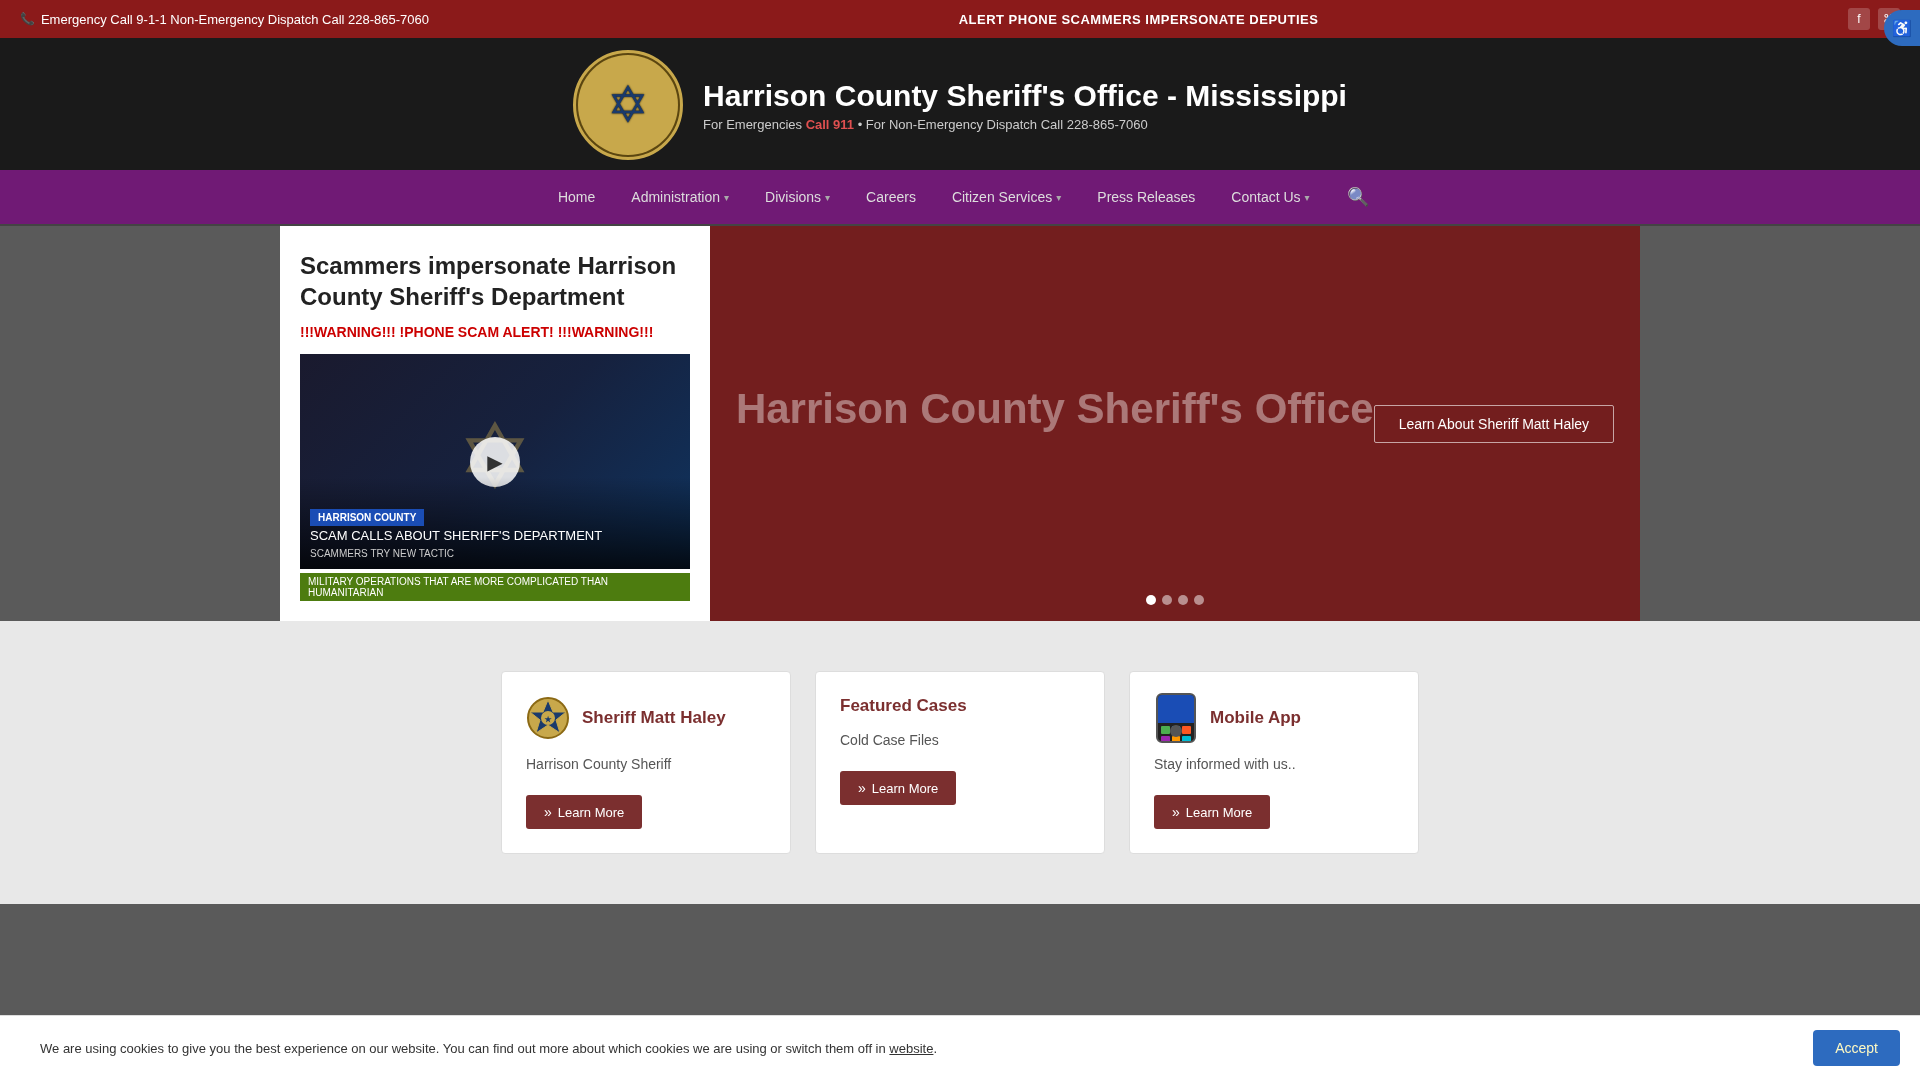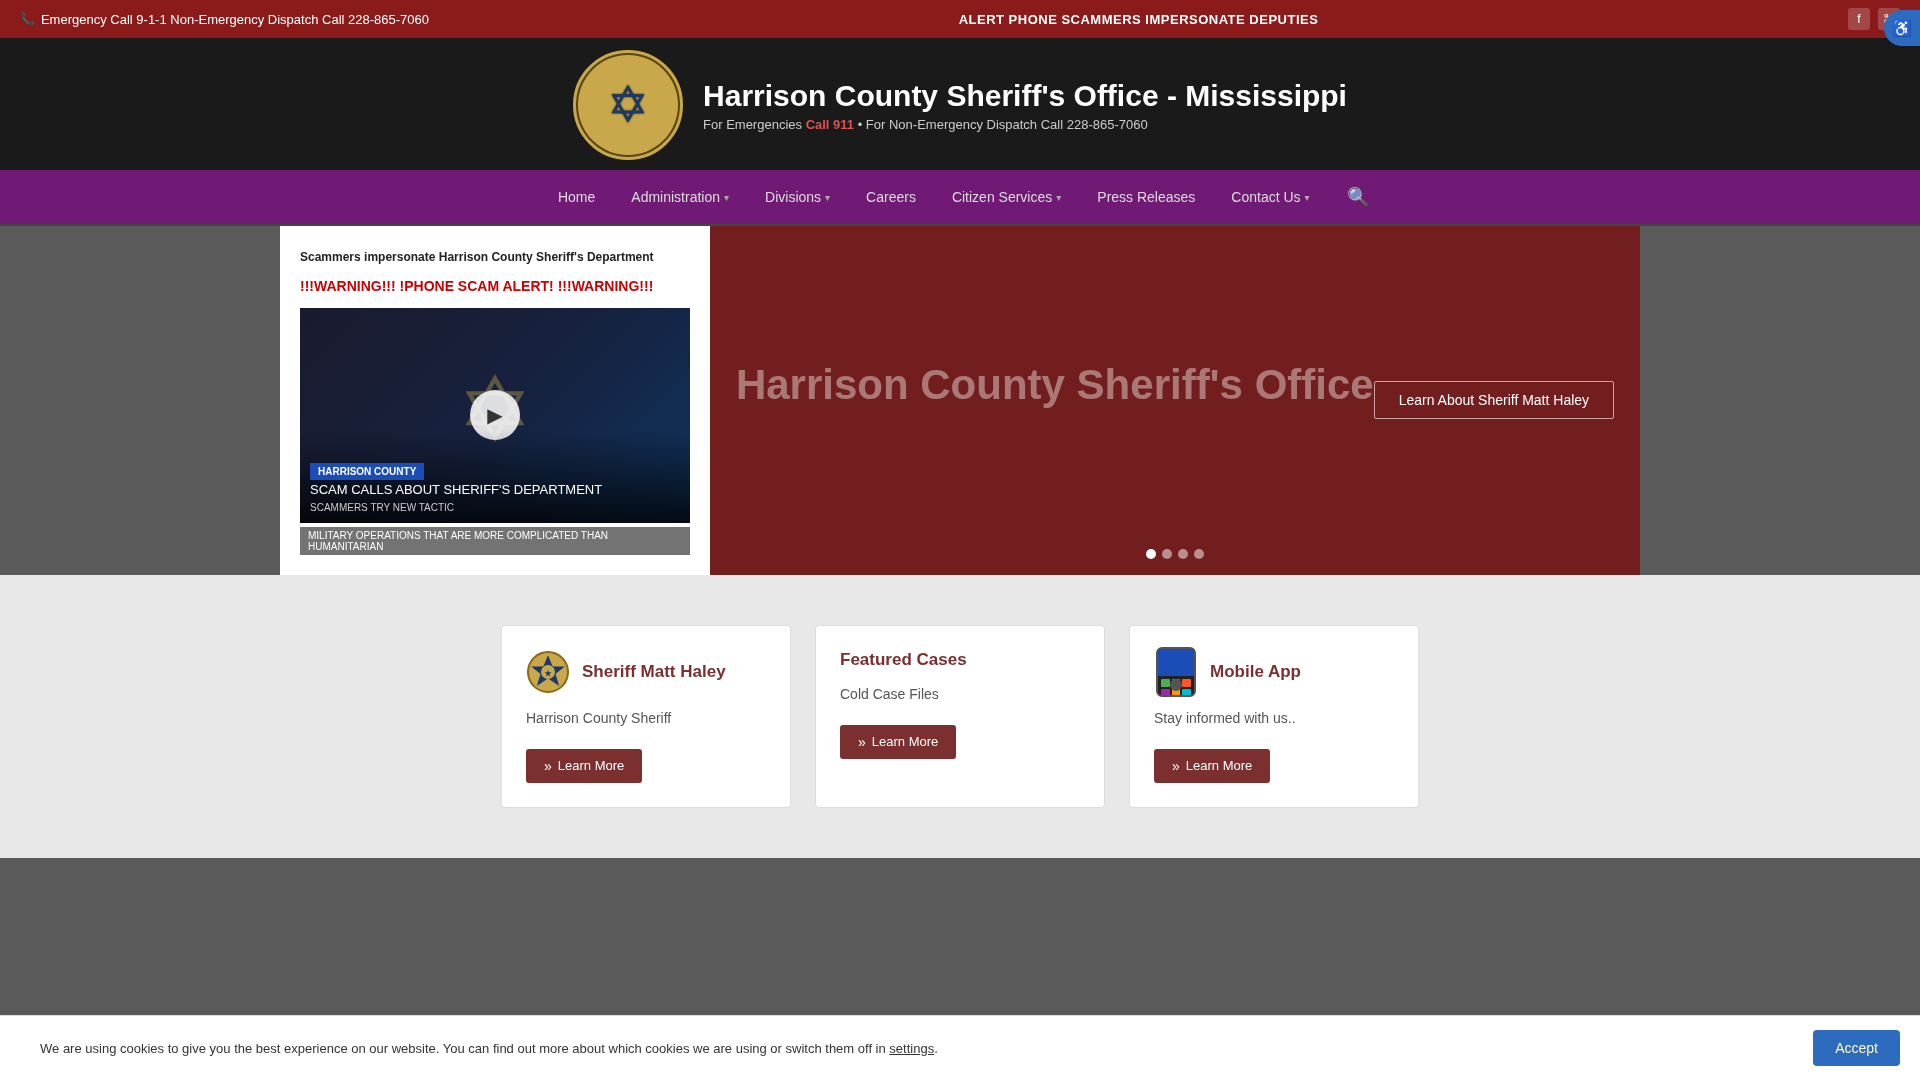--- a/index.html
+++ b/index.html
@@ -93,21 +93,21 @@
     }
     
     .hero-left {
       background: white;
       width: 430px;
       flex-shrink: 0;
       padding: 24px 20px 20px;
       position: relative;
       z-index: 2;
     }
-    .hero-left-title { font-size: 12px; font-weight: bold; color: #222; line-height: 1.3; margin-bottom: 12px; }
+    .hero-left-title { font-size: 24px; font-weight: bold; color: #222; line-height: 1.3; margin-bottom: 12px; }
     .hero-warning { color: #cc0000; font-weight: bold; font-size: 14px; margin-bottom: 14px; }
     .hero-video-thumb {
       width: 390px; height: 215px; background: #1a1a1a; position: relative;
       overflow: hidden; cursor: pointer;
     }
     .video-badge {
       position: absolute; bottom: 0; left: 0; right: 0;
       background: linear-gradient(transparent, rgba(0,0,0,0.8));
       padding: 30px 10px 8px;
     }
@@ -118,21 +118,21 @@
     .video-badge-text {
       color: white; font-size: 13px; font-weight: normal; display: block;
     }
     .video-badge-sub { color: #ccc; font-size: 10px; }
     .video-play {
       position: absolute; top: 50%; left: 50%; transform: translate(-50%, -50%);
       width: 50px; height: 50px; border-radius: 50%; background: rgba(255,255,255,0.85);
       display: flex; align-items: center; justify-content: center; font-size: 20px; color: #333;
     }
     .video-ticker {
-      background: #737373; color: white; font-size: 10px; padding: 3px 8px; margin-top: 4px;
+      background: #4d7c0f; color: white; font-size: 10px; padding: 3px 8px; margin-top: 4px;
     }
     .dot { width: 10px; height: 10px; border-radius: 50%; background: rgba(255,255,255,0.5); cursor: pointer; }
     .dot.active { background: white; }
 
     
     .hero-right {
       flex: 1;
       background: rgba(120, 20, 20, 0.85);
       position: relative;
       display: flex;
@@ -352,16 +352,16 @@
       <span class="btn-arrow">»</span>
       <span>Learn More</span>
     </button>
   </div>
 
 </div>
 
 <div class="cookie-bar">
   <div class="cookie-text">
     <span>We are using cookies to give you the best experience on our website. You can find out more about which cookies we are using or switch them off in</span>
-    <span class="cookie-settings">settings</span>.
+    <span class="cookie-settings">website</span>.
   </div>
   <button class="cookie-accept">Accept</button>
 </div>
 
 </body></html>

